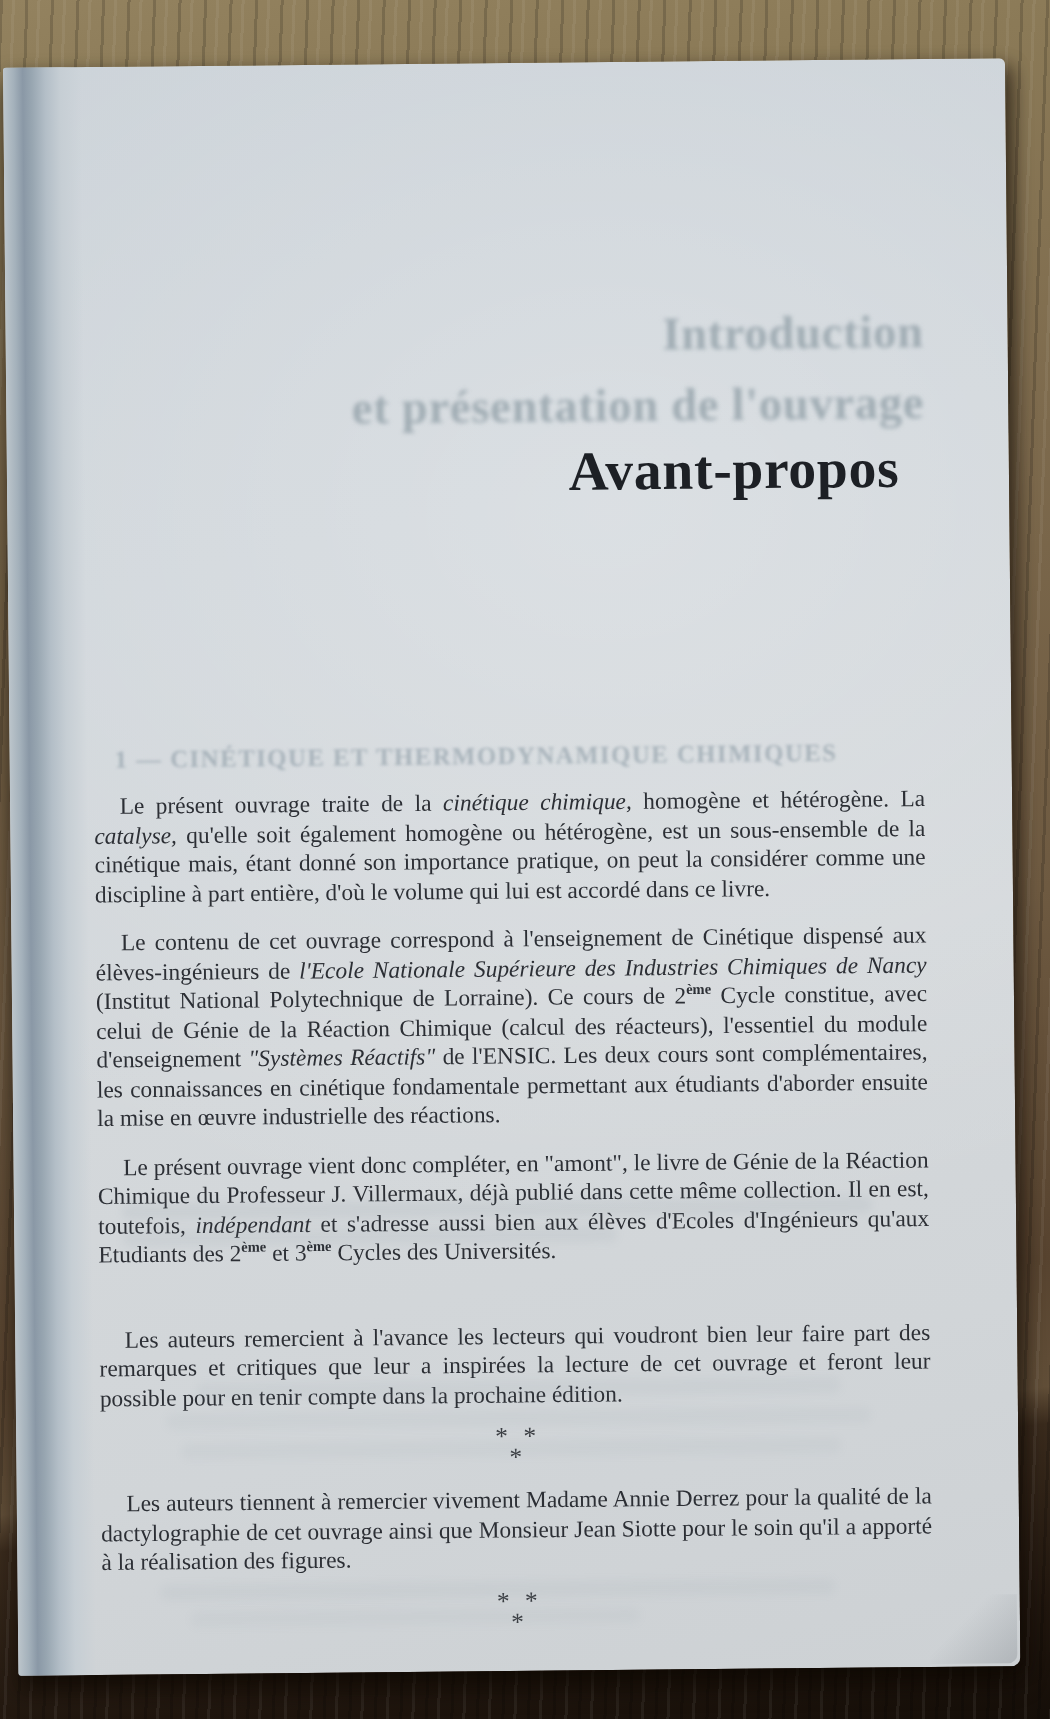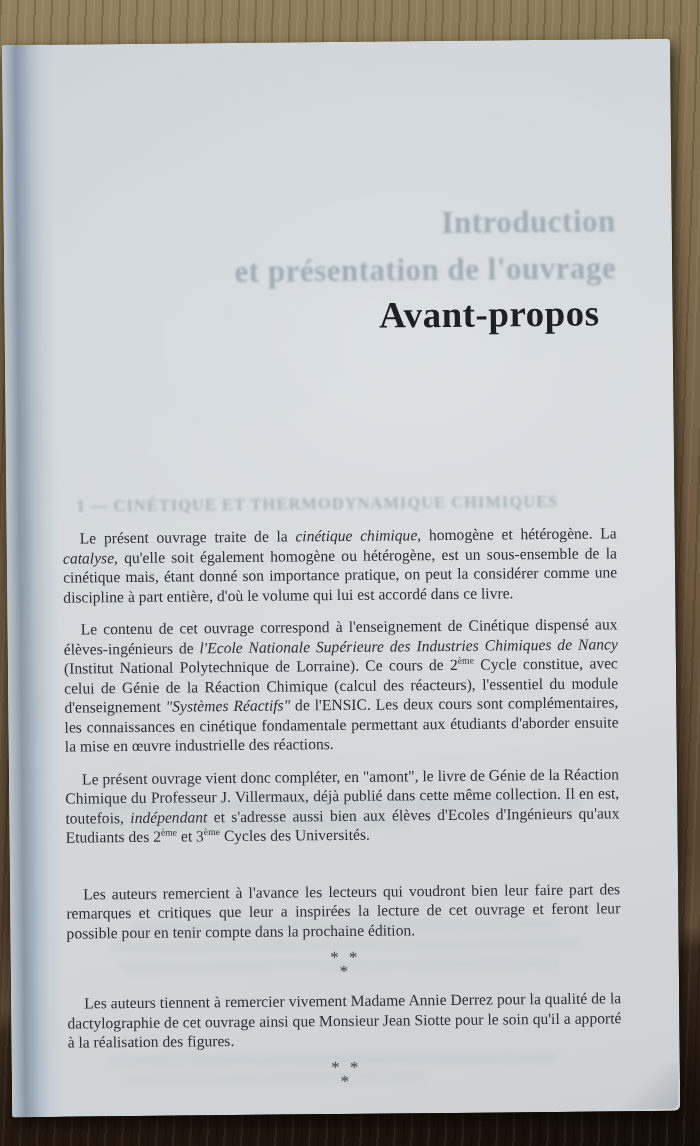--- a/index.html
+++ b/index.html
@@ -59,21 +59,21 @@
     color:rgba(130,146,156,0.55);filter:blur(1.2px);
     white-space:nowrap;overflow:hidden;
   }
   
   .text-col{
     position:absolute;top:484px;left:56px;width:554px;
     font-size:15.6px;line-height:19.5px;color:#2c2f35;
     text-align:justify;
   }
   .text-col p{margin:0 0 13px 0;text-indent:17px;}
-  .text-col sup{font-size:0.62em;line-height:0;vertical-align:super;}
+  .text-col sup{font-size:0.62em;line-height:0;vertical-align:super;font-weight:bold;}
   .ghost-gap{height:24px;}
   .asterism{
     text-align:center;color:#3a3d42;font-size:17px;
     line-height:9px;margin:4px 0 15px 0;
   }
   .asterism .ast-top{display:block;word-spacing:6px;}
   .asterism .ast-bottom{display:block;margin-top:5px;}
   
   .smudge{
     position:absolute;height:11px;border-radius:5px;

